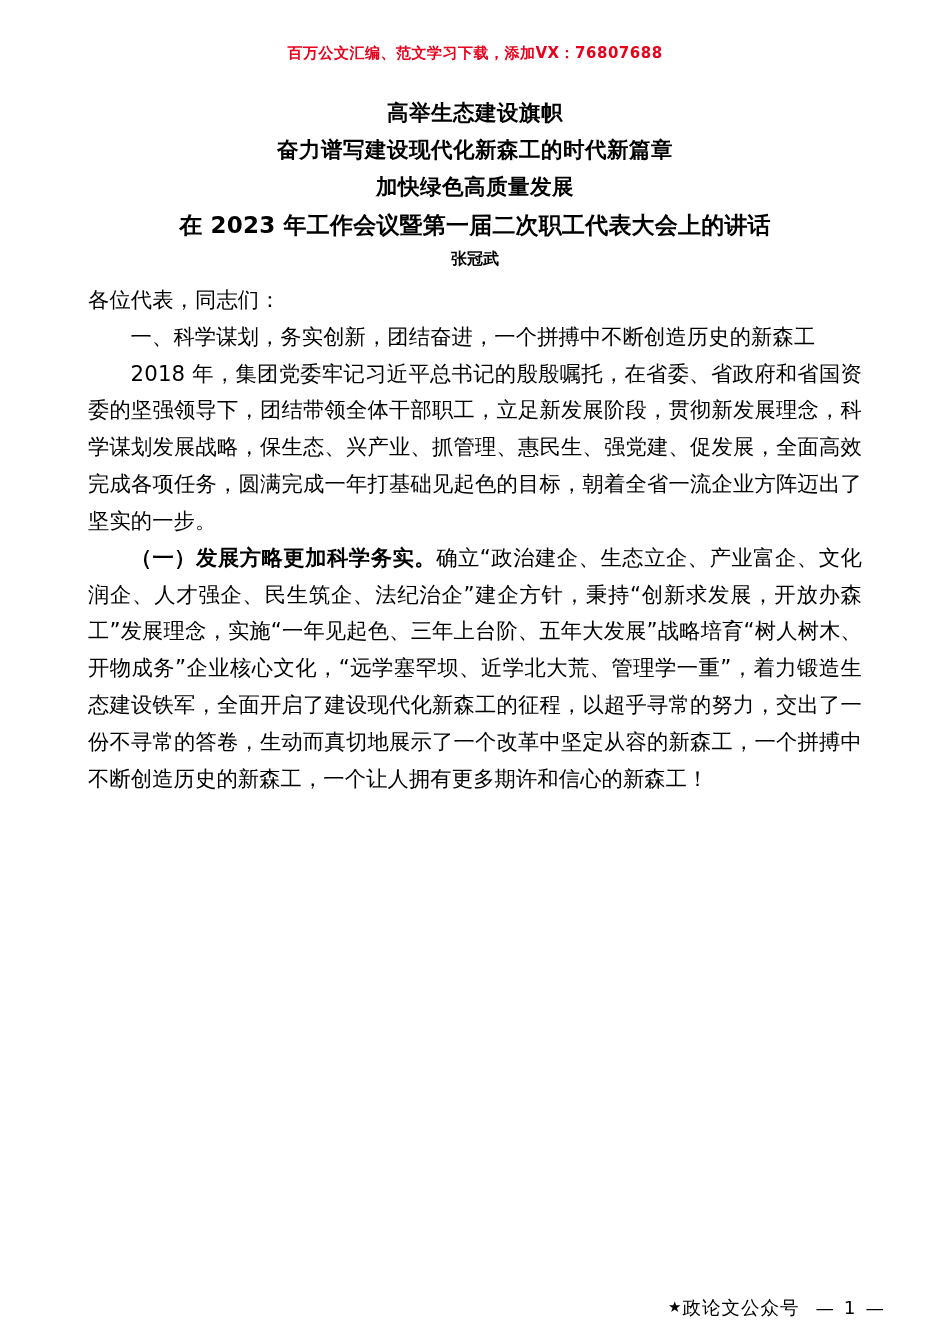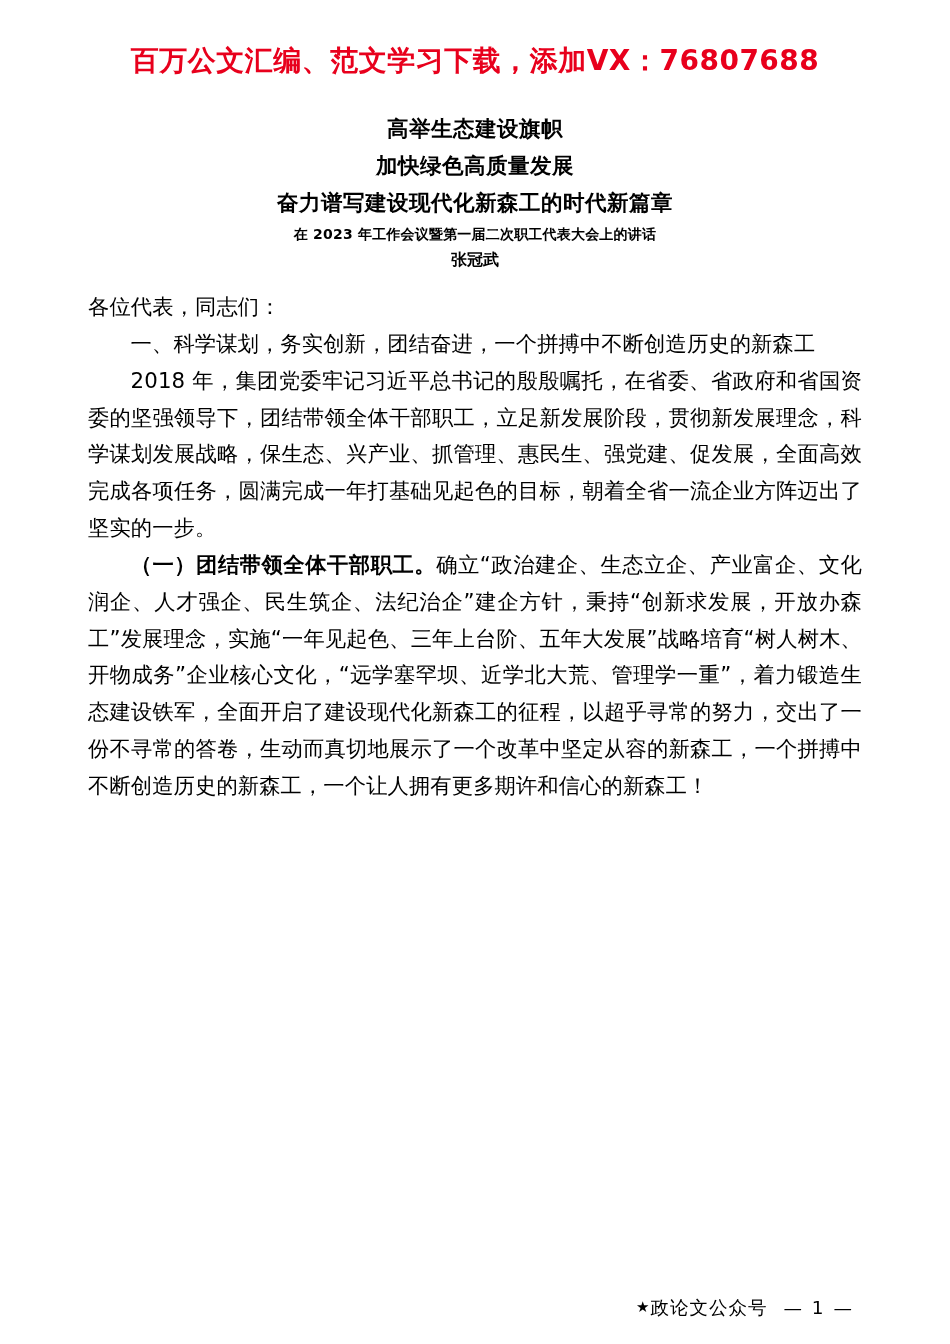--- a/index.html
+++ b/index.html
@@ -18,54 +18,54 @@
   .page {
     width: 950px;
     height: 1344px;
     position: relative;
     box-sizing: border-box;
     padding: 0 88px;
   }
   .banner {
     text-align: center;
     color: #e8001c;
-    font-size: 28px;
+    font-size: 15px;
     font-weight: bold;
     letter-spacing: 0.5px;
     padding-top: 44px;
     line-height: 1.2;
   }
   .title-block {
     text-align: center;
     margin-top: 33px;
   }
   .title-line {
     font-size: 21.5px;
     font-weight: bold;
     line-height: 1.72;
     letter-spacing: 0.5px;
   }
   .title-sub {
-    font-size: 14px;
+    font-size: 23px;
     font-weight: bold;
     line-height: 1.72;
     letter-spacing: 0.2px;
   }
   .author {
     font-size: 16px;
     font-weight: bold;
     line-height: 1.72;
   }
   .date {
     font-size: 21.5px;
     font-weight: bold;
     line-height: 1.85;
   }
   .body-block {
-    margin-top: 16px;
+    margin-top: 9px;
   }
   p.para {
     font-size: 21.3px;
     line-height: 1.73;
     margin: 0;
     text-align: justify;
     text-justify: inter-ideograph;
     letter-spacing: 0.1px;
   }
   p.indent2 {
@@ -76,21 +76,21 @@
   }
   .bold {
     font-weight: bold;
   }
   .footer {
     position: absolute;
     left: 0;
     right: 0;
     bottom: 24px;
     text-align: right;
-    padding-right: 96px;
+    padding-right: 64px;
     font-size: 18.5px;
     color: #000;
     letter-spacing: 1px;
   }
   .footer .star {
     font-size: 15px;
     vertical-align: 2px;
   }
   .footer .pgnum {
     margin-left: 16px;
@@ -99,30 +99,30 @@
 </style>
 </head>
 <body>
 
 <div class="page">
 
   <div class="banner">百万公文汇编、范文学习下载，添加VX：76807688</div>
 
   <div class="title-block">
     <div class="title-line">高举生态建设旗帜</div>
+    <div class="title-line">奋力谱写建设现代化新森工的时代新篇章</div>
     <div class="title-line">加快绿色高质量发展</div>
-    <div class="title-line">奋力谱写建设现代化新森工的时代新篇章</div>
     <div class="title-sub">在 2023 年工作会议暨第一届二次职工代表大会上的讲话</div>
     <div class="author">张冠武</div>
   </div>
 
   <div class="body-block">
     <p class="para noindent">各位代表，同志们：</p>
     <p class="para indent2">一、科学谋划，务实创新，团结奋进，一个拼搏中不断创造历史的新森工</p>
     <p class="para indent2">2018 年，集团党委牢记习近平总书记的殷殷嘱托，在省委、省政府和省国资委的坚强领导下，团结带领全体干部职工，立足新发展阶段，贯彻新发展理念，科学谋划发展战略，保生态、兴产业、抓管理、惠民生、强党建、促发展，全面高效完成各项任务，圆满完成一年打基础见起色的目标，朝着全省一流企业方阵迈出了坚实的一步。</p>
-    <p class="para indent2"><span class="bold">（一）团结带领全体干部职工。</span><span>确立“政治建企、生态立企、产业富企、文化润企、人才强企、民生筑企、法纪治企”建企方针，秉持“创新求发展，开放办森工”发展理念，实施“一年见起色、三年上台阶、五年大发展”战略培育“树人树木、开物成务”企业核心文化，“远学塞罕坝、近学北大荒、管理学一重”，着力锻造生态建设铁军，全面开启了建设现代化新森工的征程，以超乎寻常的努力，交出了一份不寻常的答卷，生动而真切地展示了一个改革中坚定从容的新森工，一个拼搏中不断创造历史的新森工，一个让人拥有更多期许和信心的新森工！</span></p>
+    <p class="para indent2"><span class="bold">（一）发展方略更加科学务实。</span><span>确立“政治建企、生态立企、产业富企、文化润企、人才强企、民生筑企、法纪治企”建企方针，秉持“创新求发展，开放办森工”发展理念，实施“一年见起色、三年上台阶、五年大发展”战略培育“树人树木、开物成务”企业核心文化，“远学塞罕坝、近学北大荒、管理学一重”，着力锻造生态建设铁军，全面开启了建设现代化新森工的征程，以超乎寻常的努力，交出了一份不寻常的答卷，生动而真切地展示了一个改革中坚定从容的新森工，一个拼搏中不断创造历史的新森工，一个让人拥有更多期许和信心的新森工！</span></p>
   </div>
 
   <div class="footer">
     <span class="star">★</span><span>政论文公众号</span><span class="pgnum">— 1 —</span>
   </div>
 
 </div>
 
 </body></html>

